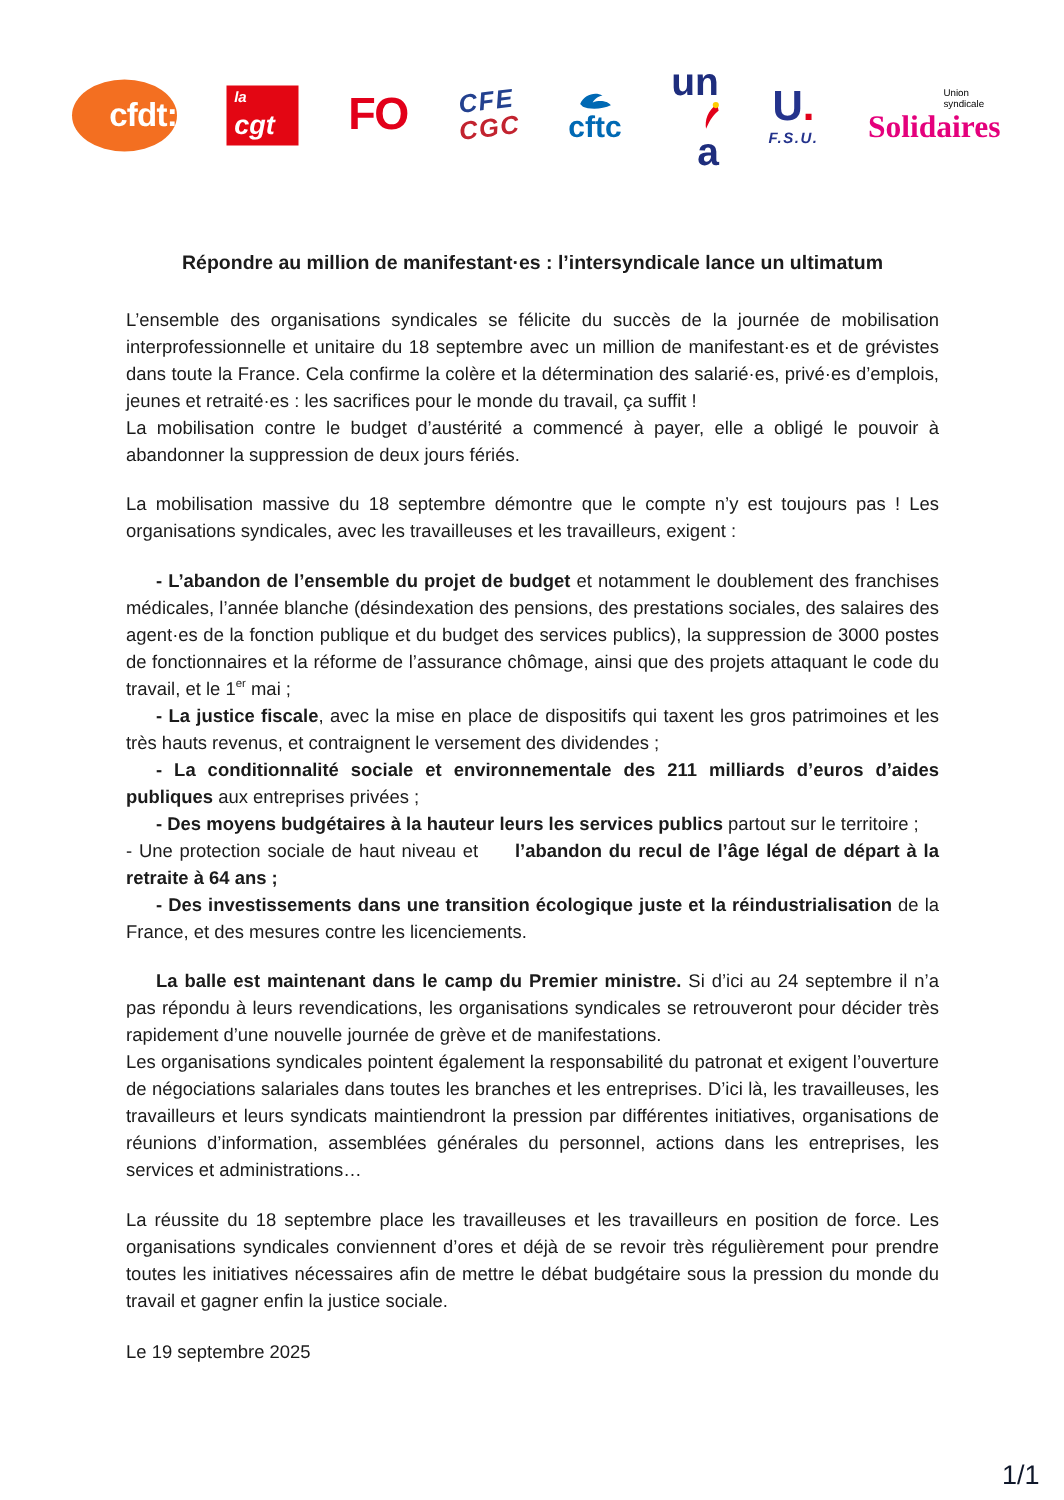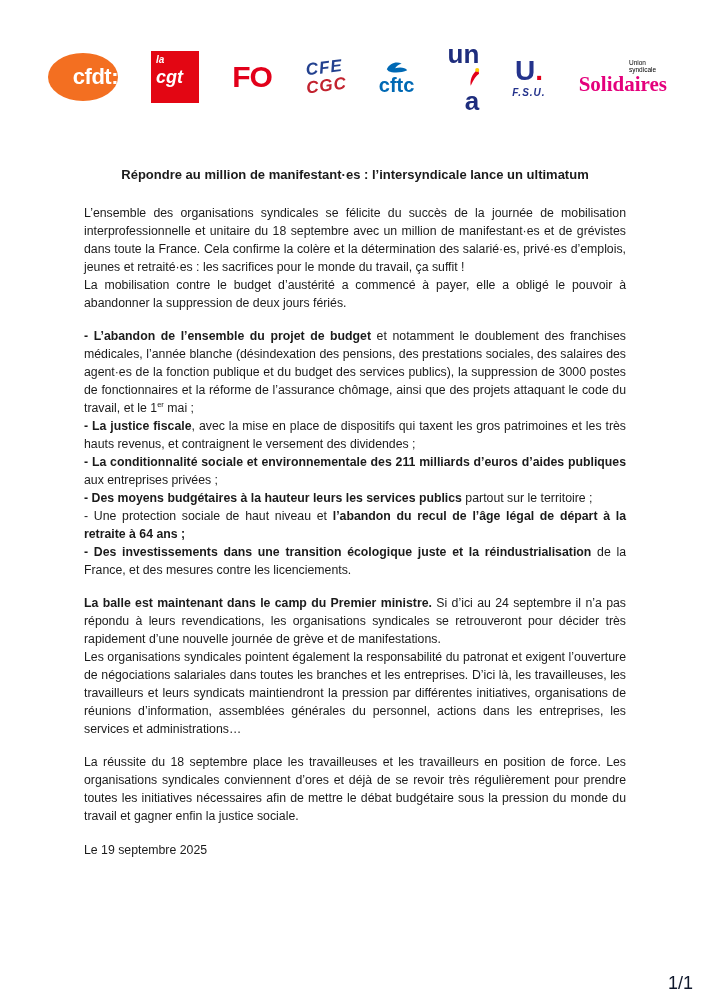--- a/index.html
+++ b/index.html
@@ -16,21 +16,21 @@
     display: flex; align-items: center; justify-content: space-between;
   }
   .logo { display: flex; flex-direction: column; align-items: center; justify-content: center; }
 
   .cfdt-badge {
     width: 70px; height: 48px; background: #F36F21; border-radius: 50%;
     display: flex; align-items: center; justify-content: flex-end;
     color: #fff; font-weight: 800; font-size: 22px; letter-spacing: -0.5px;
   }
   .cgt-badge {
-    width: 48px; height: 52px; background: #E30613; color: #fff;
+    width: 48px; height: 40px; background: #E30613; color: #fff;
     padding: 4px 5px; display: flex; flex-direction: column; line-height: 1;
   }
   .cgt-la  { font-size: 10px; font-weight: 700; font-style: italic; }
   .cgt-cgt { font-size: 18px; font-weight: 800; font-style: italic; margin-top: 3px; }
 
   .fo-text { font-size: 30px; font-weight: 900; color: #E2001A; letter-spacing: -1px; line-height: 1; }
 
   .cfecgc { transform: rotate(-7deg); line-height: 1.05; }
   .cfe { font-size: 17px; font-weight: 800; font-style: italic; color: #23418F; letter-spacing: 1px; }
   .cgc { font-size: 17px; font-weight: 800; font-style: italic; color: #C2232F; letter-spacing: 1px; }
@@ -56,21 +56,21 @@
   }
 
   
   .doc {
     position: absolute; left: 84px; top: 166px; width: 542px;
     font-size: 12.3px; line-height: 18px; color: #1b1b1b;
   }
   .title { margin: 0 0 20px 0; font-size: 13px; font-weight: 700; text-align: center; }
   .para { margin: 0; text-align: justify; }
   .para.gap { margin-top: 15px; }
-  .b { font-weight: 700; }
+  .b { font-weight: 700; margin-left: 20px; }
   sup { font-size: 0.62em; line-height: 0; }
   .date { margin-top: 16px; text-align: left; }
 
   .page-indicator {
     position: absolute; right: 16px; bottom: 6px;
     font-size: 18px; color: #0f172a;
   }
 </style>
 </head>
 <body>
@@ -129,20 +129,21 @@
       <span class="soli-text">Solidaires</span>
     </div>
 
   </div>
 
   <div class="doc">
     <h1 class="title">Répondre au million de manifestant·es : l’intersyndicale lance un ultimatum</h1>
     <div id="doc-body">
         <p class="para"><span>L’ensemble des organisations syndicales se félicite du succès de la journée de mobilisation interprofessionnelle et unitaire du 18 septembre avec un million de manifestant·es et de grévistes dans toute la France. Cela confirme la colère et la détermination des salarié·es, privé·es d’emplois, jeunes et retraité·es : les sacrifices pour le monde du travail, ça suffit !</span></p>
         <p class="para"><span>La mobilisation contre le budget d’austérité a commencé à payer, elle a obligé le pouvoir à abandonner la suppression de deux jours fériés.</span></p>
+        <p class="para gap"><span>La mobilisation massive du 18 septembre démontre que le compte n’y est toujours pas ! Les organisations syndicales, avec les travailleuses et les travailleurs, exigent :</span></p>
         <p class="para gap"><span class="b">- L’abandon de l’ensemble du projet de budget</span><span> et notamment le doublement des franchises médicales, l’année blanche (désindexation des pensions, des prestations sociales, des salaires des agent·es de la fonction publique et du budget des services publics), la suppression de 3000 postes de fonctionnaires et la réforme de l’assurance chômage, ainsi que des projets attaquant le code du travail, et le 1</span><sup>er</sup><span> mai ;</span></p>
         <p class="para"><span class="b">- La justice fiscale</span><span>, avec la mise en place de dispositifs qui taxent les gros patrimoines et les très hauts revenus, et contraignent le versement des dividendes ;</span></p>
         <p class="para"><span class="b">- La conditionnalité sociale et environnementale des 211 milliards d’euros d’aides publiques</span><span> aux entreprises privées ;</span></p>
         <p class="para"><span class="b">- Des moyens budgétaires à la hauteur leurs les services publics</span><span> partout sur le territoire ;</span></p>
         <p class="para"><span>- Une protection sociale de haut niveau et </span><span class="b">l’abandon du recul de l’âge légal de départ à la retraite à 64 ans ;</span></p>
         <p class="para"><span class="b">- Des investissements dans une transition écologique juste et la réindustrialisation</span><span> de la France, et des mesures contre les licenciements.</span></p>
         <p class="para gap"><span class="b">La balle est maintenant dans le camp du Premier ministre.</span><span> Si d’ici au 24 septembre il n’a pas répondu à leurs revendications, les organisations syndicales se retrouveront pour décider très rapidement d’une nouvelle journée de grève et de manifestations.</span></p>
         <p class="para"><span>Les organisations syndicales pointent également la responsabilité du patronat et exigent l’ouverture de négociations salariales dans toutes les branches et les entreprises. D’ici là, les travailleuses, les travailleurs et leurs syndicats maintiendront la pression par différentes initiatives, organisations de réunions d’information, assemblées générales du personnel, actions dans les entreprises, les services et administrations…</span></p>
         <p class="para gap"><span>La réussite du 18 septembre place les travailleuses et les travailleurs en position de force. Les organisations syndicales conviennent d’ores et déjà de se revoir très régulièrement pour prendre toutes les initiatives nécessaires afin de mettre le débat budgétaire sous la pression du monde du travail et gagner enfin la justice sociale.</span></p>
       </div>

